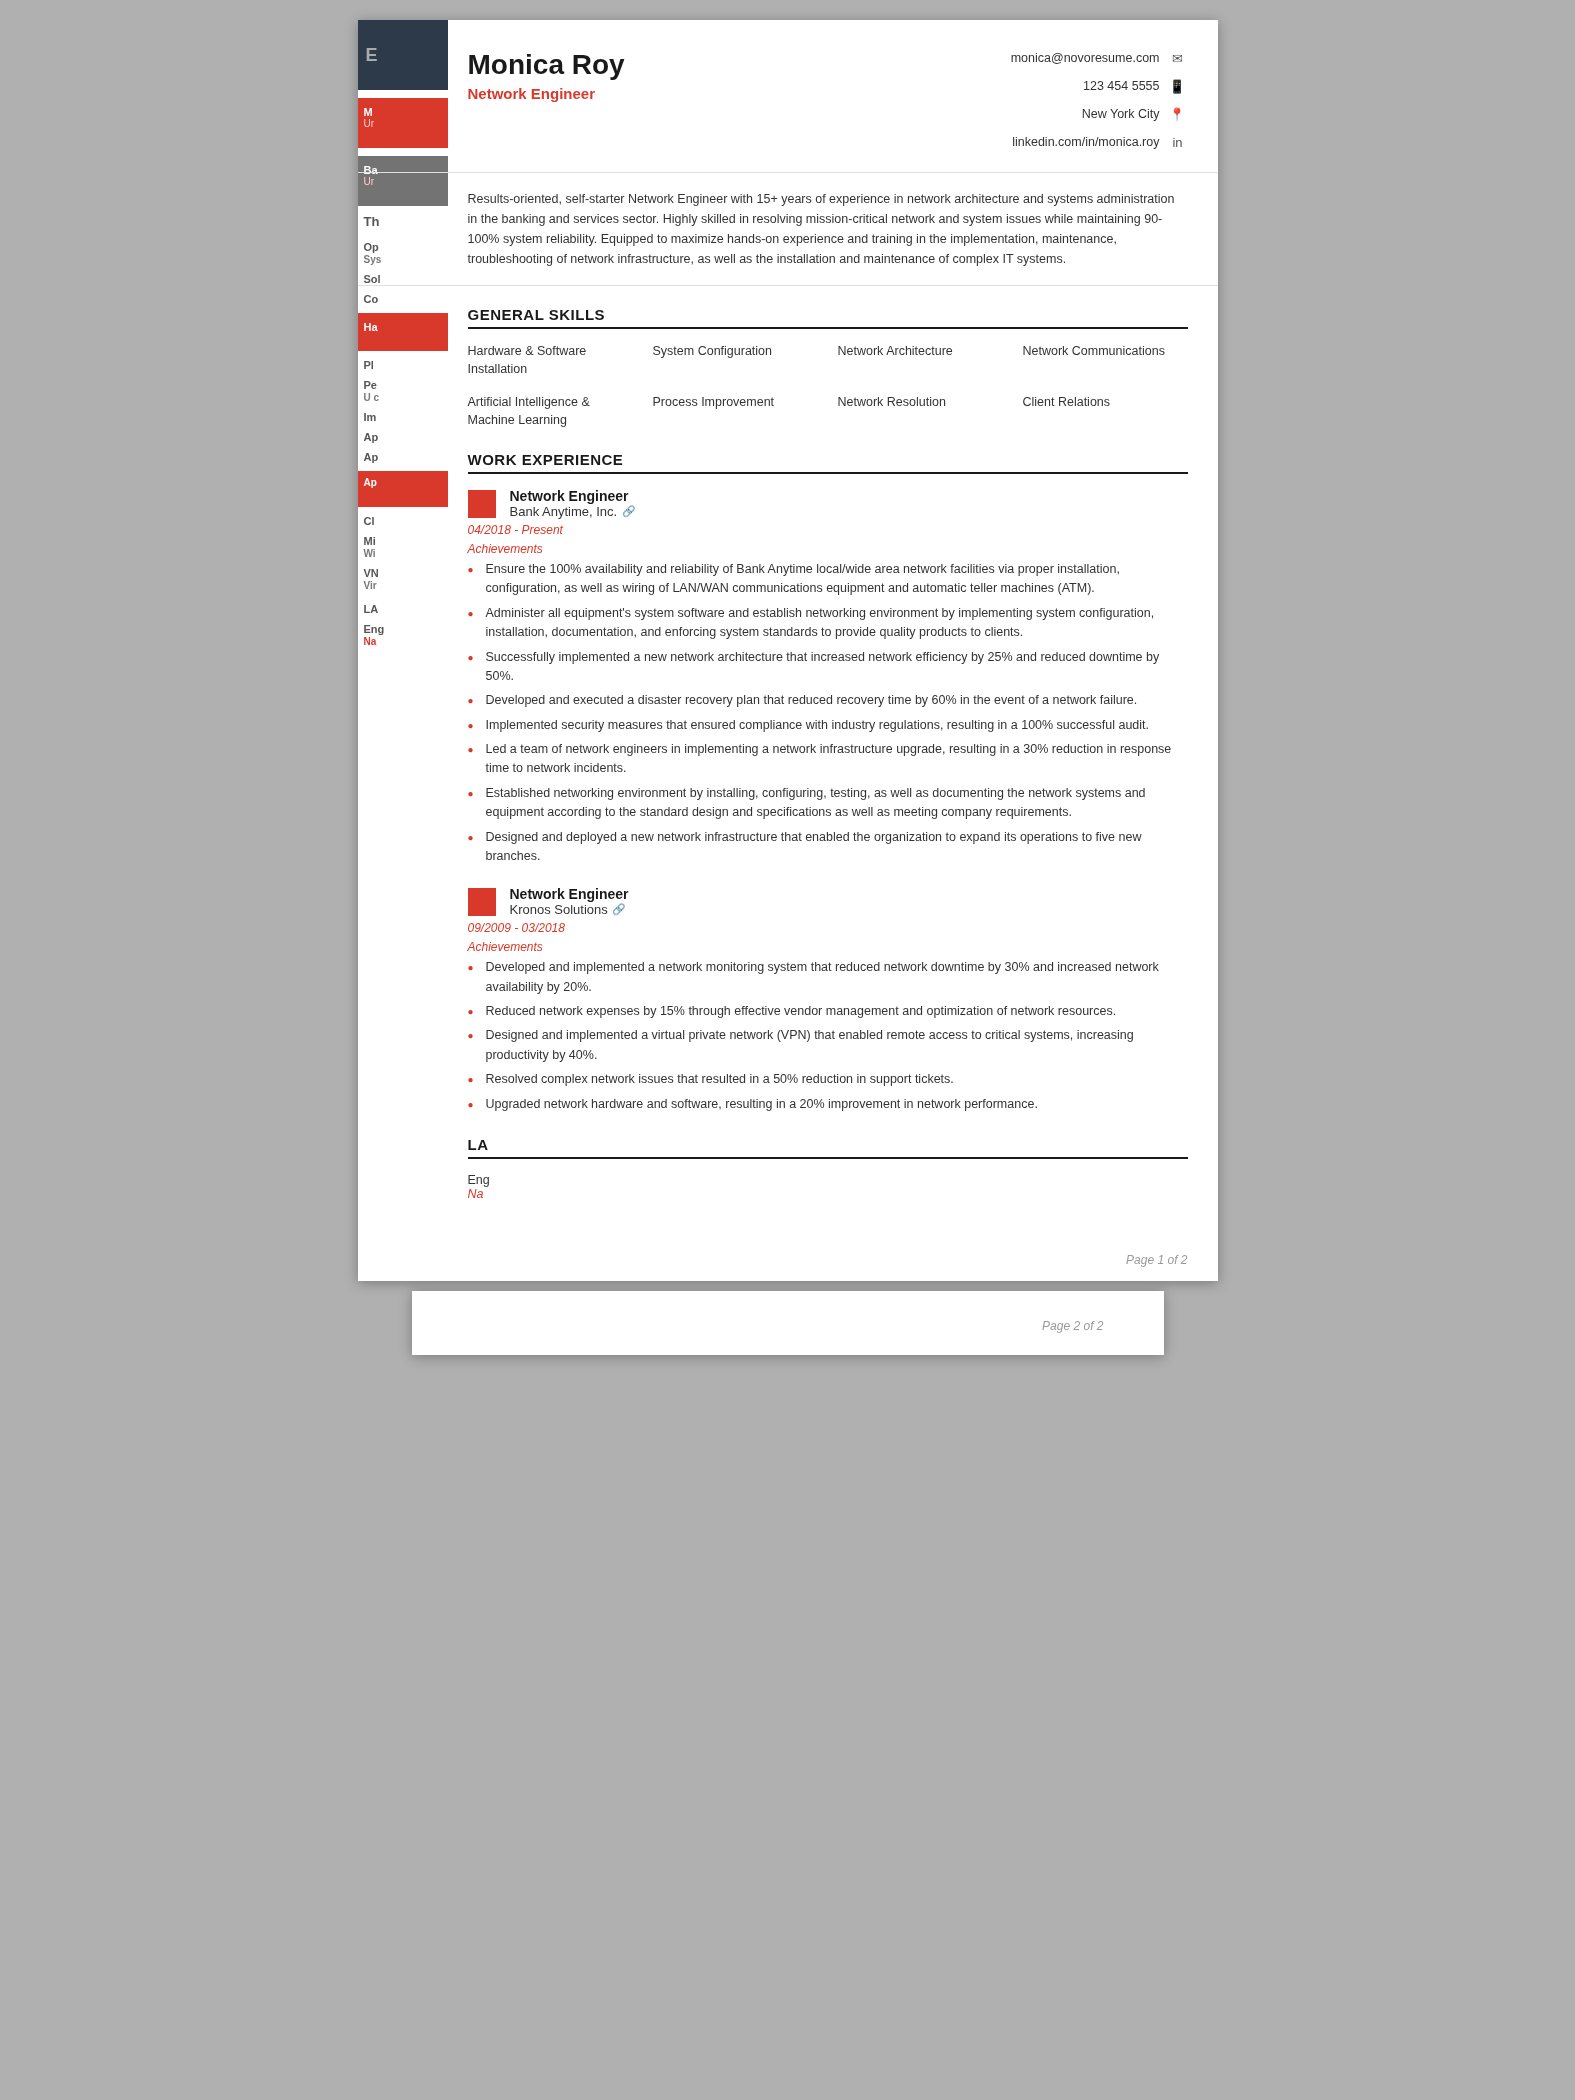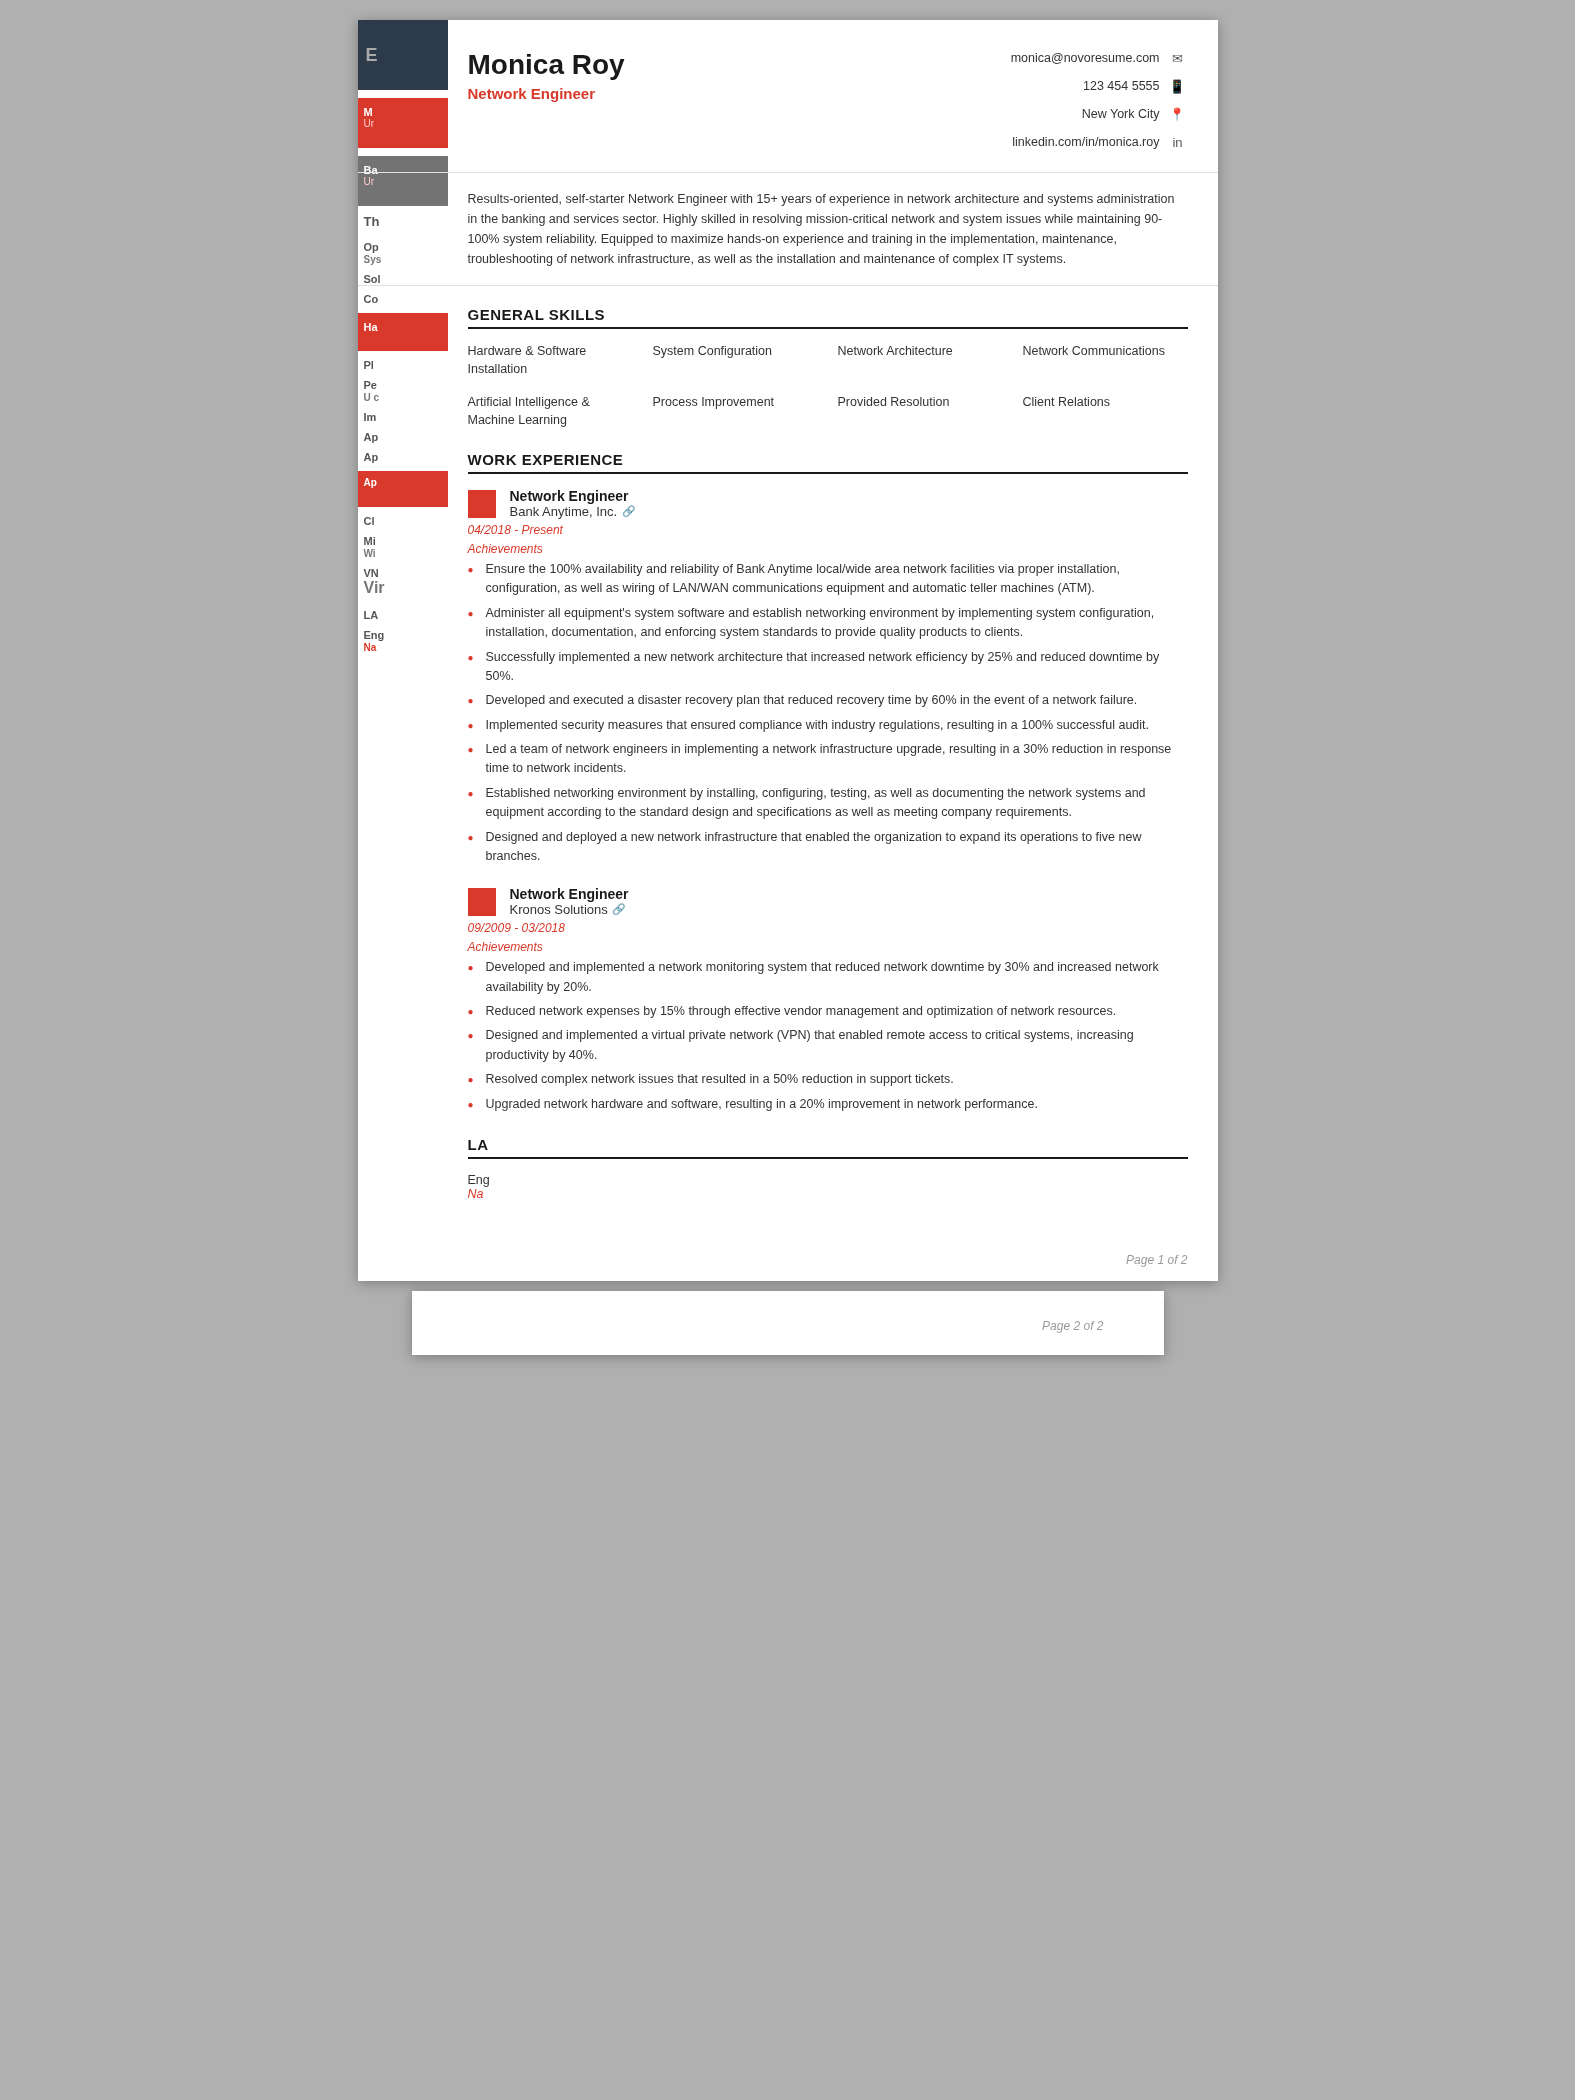--- a/index.html
+++ b/index.html
@@ -265,21 +265,21 @@
     <div style="padding:4px 6px; color:#555; font-size:11px; font-weight:bold;">Ap</div>
 
     <div style="background:#d9392a; height:36px; margin-top:4px; padding:6px 6px 4px;">
       <div style="color:#fff; font-size:10px; font-weight:bold;">Ap</div>
     </div>
     <div style="padding:8px 6px 4px; color:#555; font-size:11px; font-weight:bold;">Cl</div>
     <div style="padding:4px 6px; color:#555; font-size:11px; font-weight:bold;">
       Mi<br><span style="font-size:10px; color:#777;">Wi</span>
     </div>
     <div style="padding:4px 6px; color:#555; font-size:11px; font-weight:bold;">
-      VN<br><span style="font-size:16px; color:#777;">Vir</span>
+      VN<br><span style="font-size:10px; color:#777;">Vir</span>
     </div>
     <div style="padding:8px 6px 4px; color:#555; font-size:11px; font-weight:bold;">LA</div>
     <div style="padding:4px 6px; color:#555; font-size:11px; font-weight:bold;">
       Eng<br><span style="font-size:10px; color:#d9392a;">Na</span>
     </div>
   </div>
 
   <div class="header">
     <div class="header-left">
       <h1>Monica Roy</h1>
@@ -313,21 +313,21 @@
 
     <div class="section">
       <div class="section-title">GENERAL SKILLS</div>
       <div class="skills-grid">
         <div class="skill-item">Hardware &amp; Software<br>Installation</div>
         <div class="skill-item">System Configuration</div>
         <div class="skill-item">Network Architecture</div>
         <div class="skill-item">Network Communications</div>
         <div class="skill-item">Artificial Intelligence &amp;<br>Machine Learning</div>
         <div class="skill-item">Process Improvement</div>
-        <div class="skill-item">Provided Resolution</div>
+        <div class="skill-item">Network Resolution</div>
         <div class="skill-item">Client Relations</div>
       </div>
     </div>
 
     <div class="section">
       <div class="section-title">WORK EXPERIENCE</div>
 
       <div class="job">
         <div class="job-header">
           <div class="job-red-square"></div>

